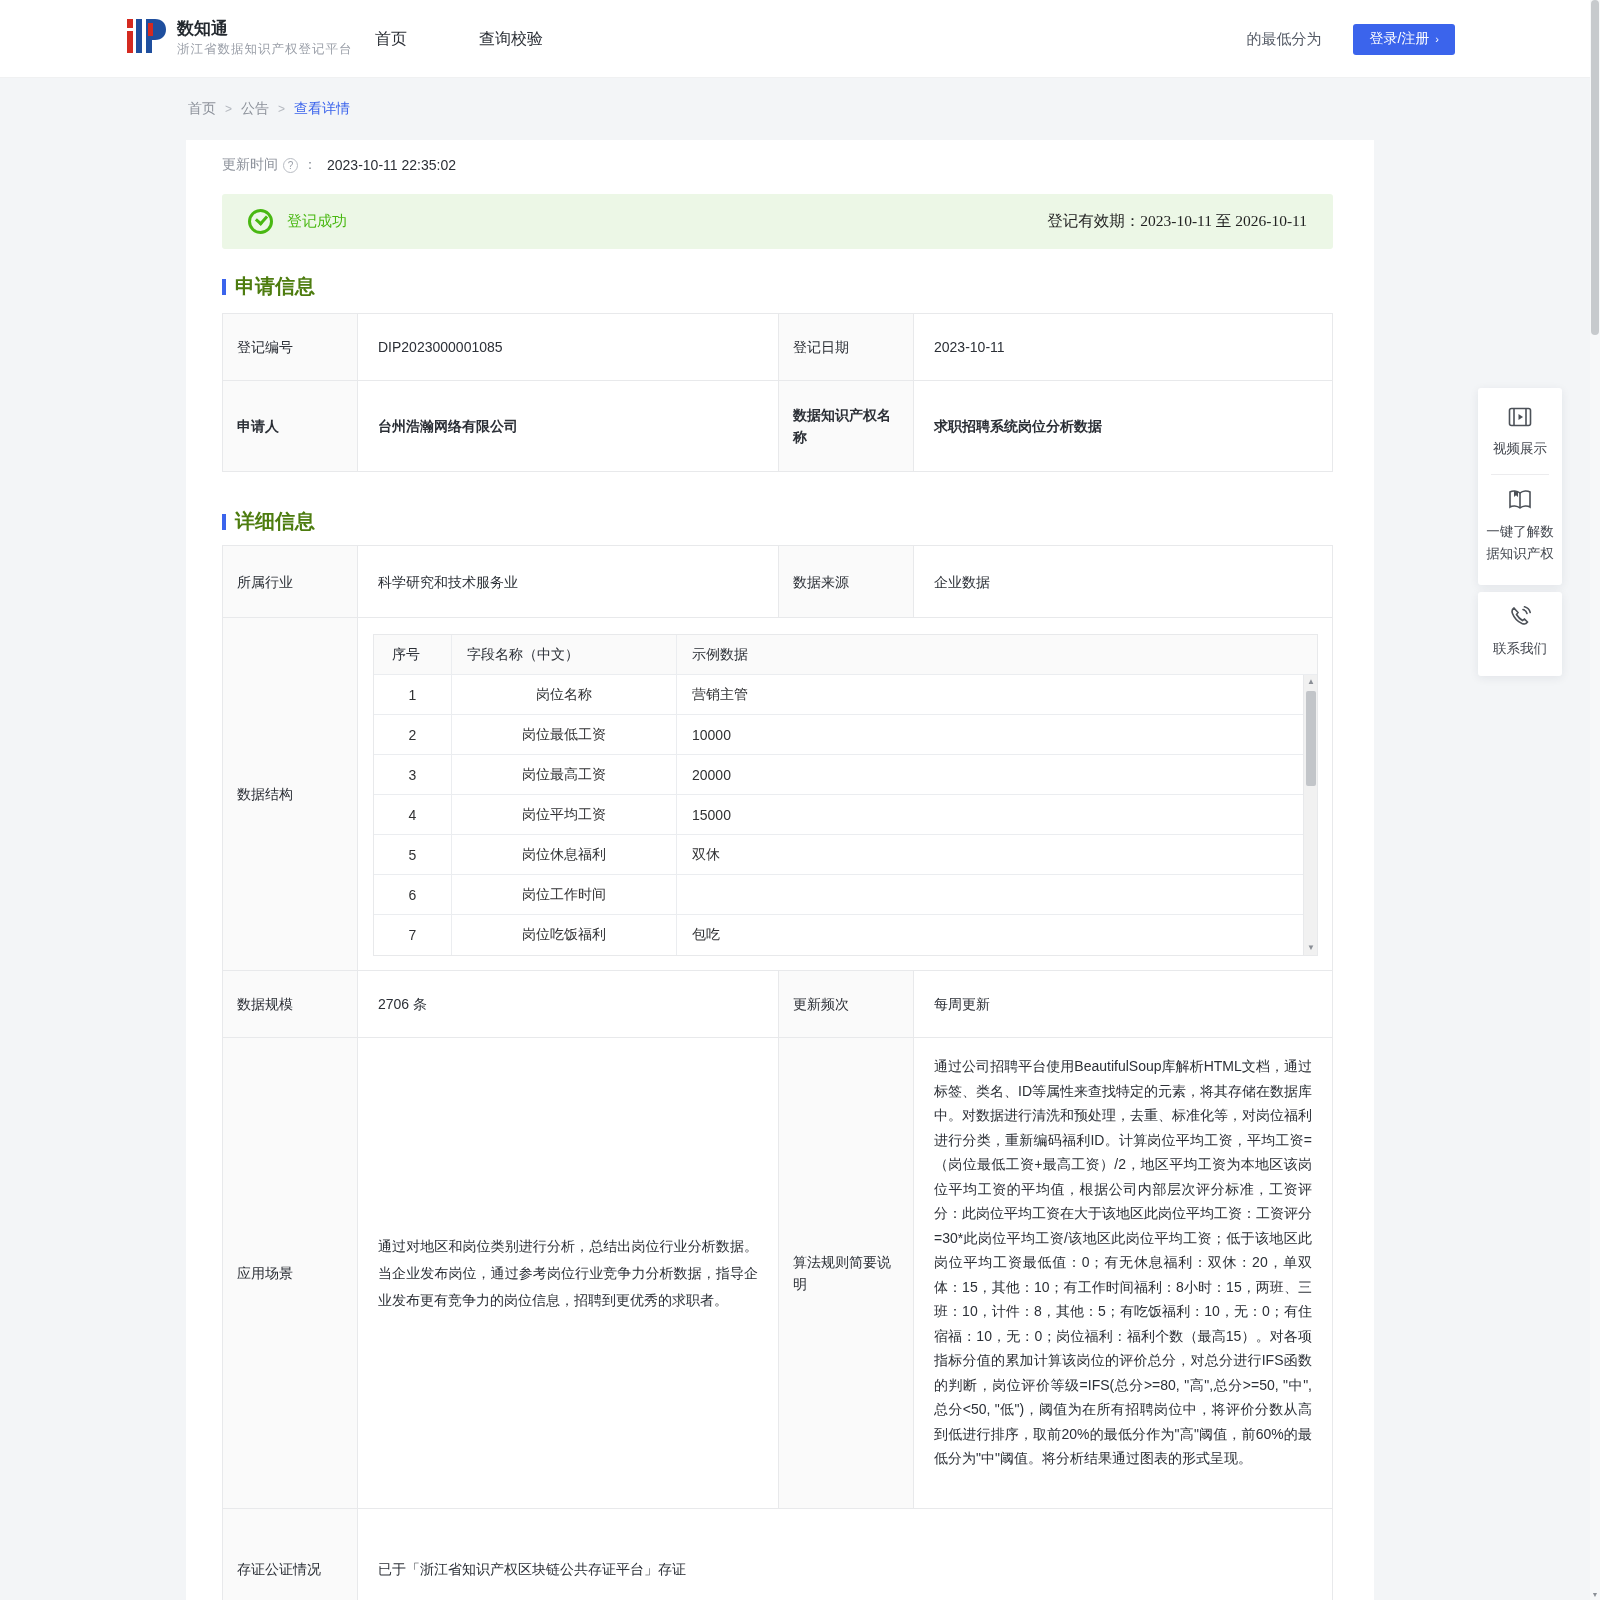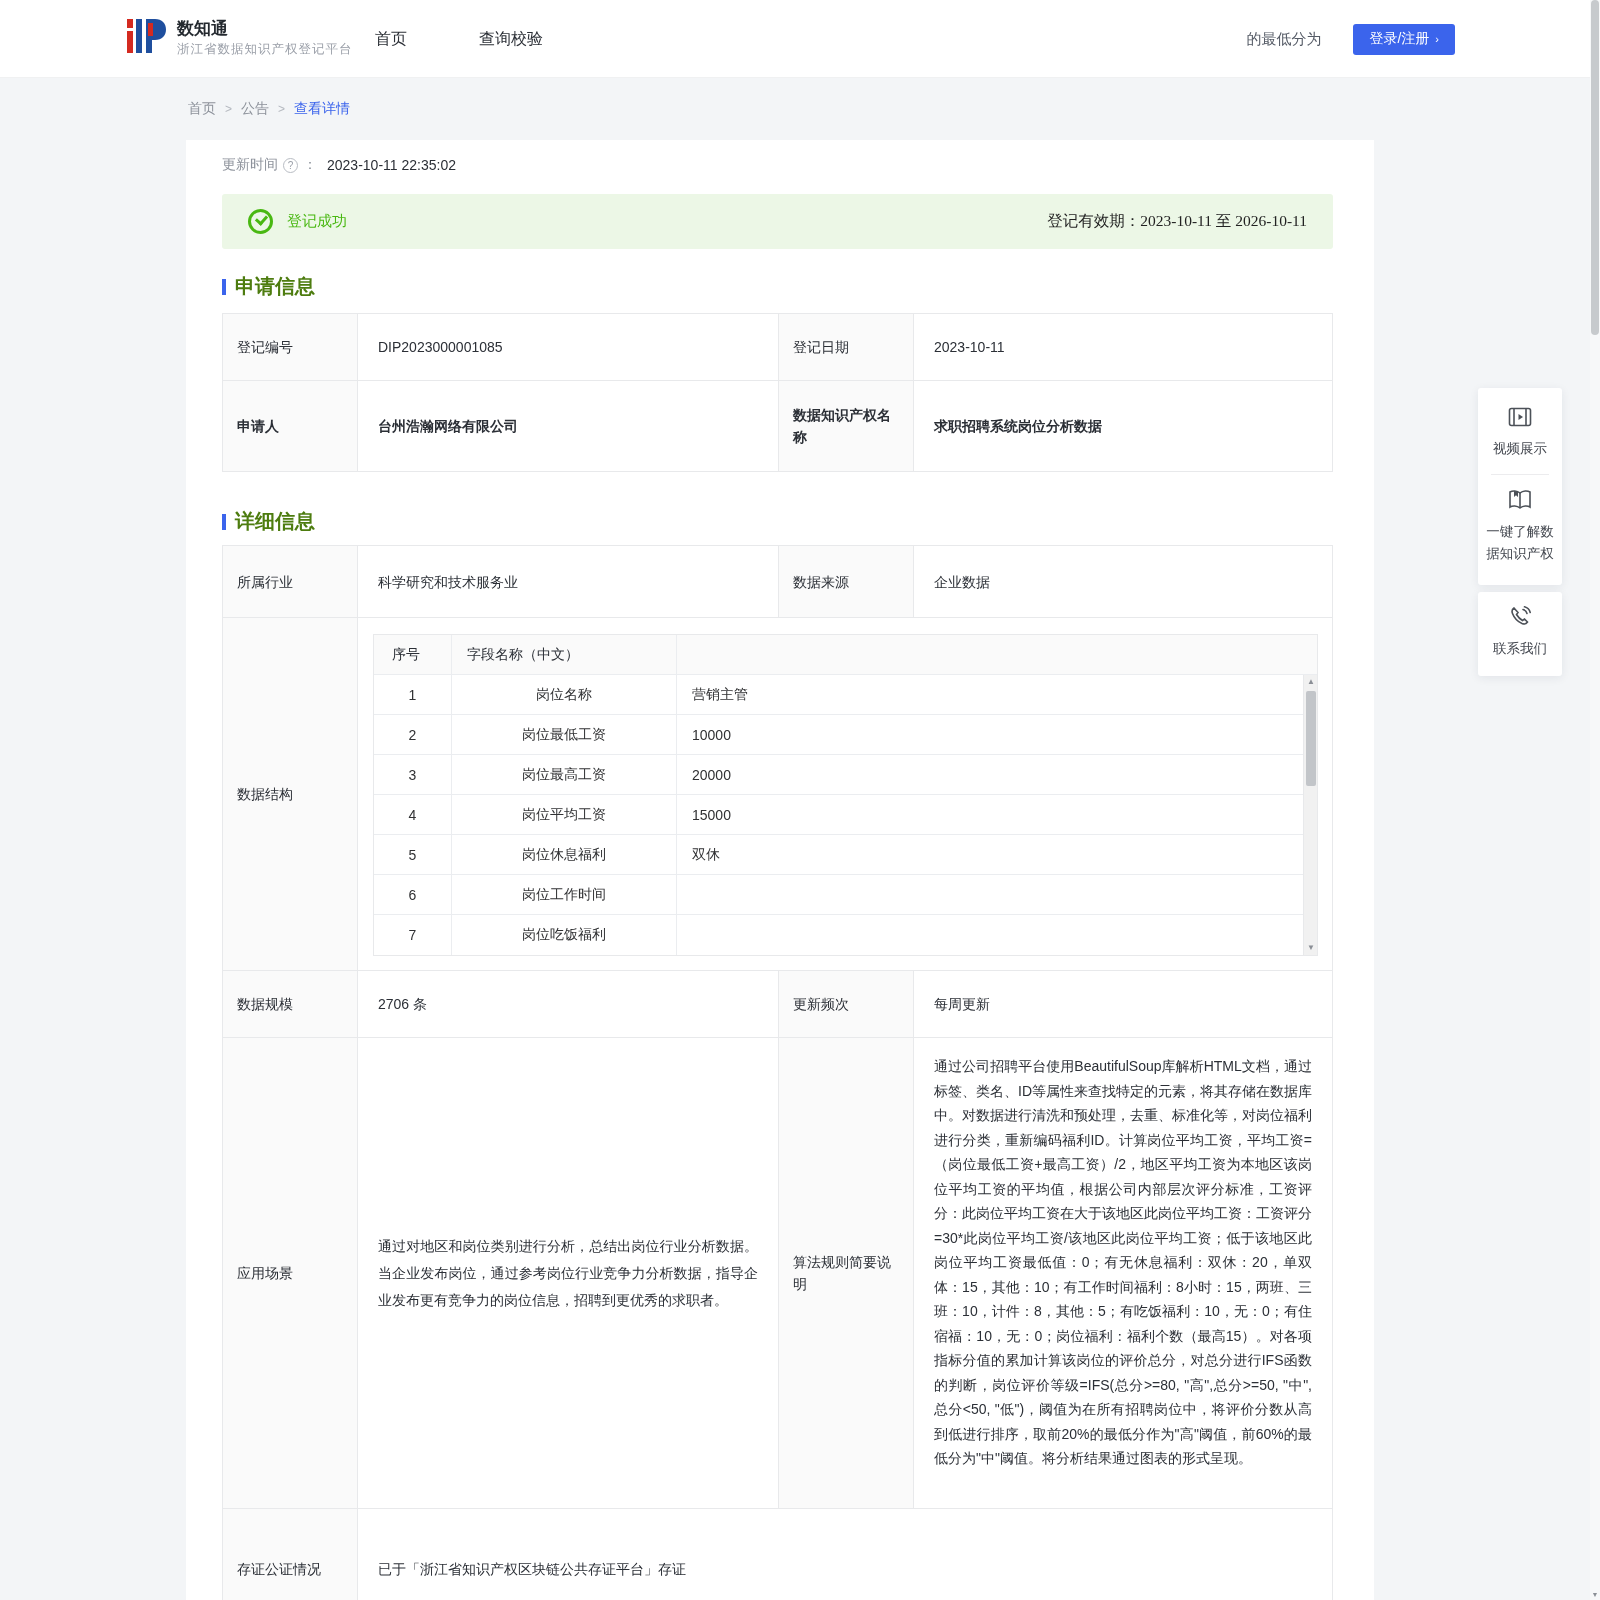--- a/index.html
+++ b/index.html
@@ -181,20 +181,21 @@
       <div class="kv-value">企业数据</div>
     </div>
 
     <div class="kv-row h353">
       <div class="kv-label">数据结构</div>
       <div class="struct-wrap">
         <div class="struct-table">
           <div class="struct-row head">
             <div class="sc-idx hd">序号</div>
             <div class="sc-name hd">字段名称（中文）</div>
+            <div class="sc-sample">示例数据</div>
           </div>
           <div id="struct-body">
               <div class="struct-row">
                 <div class="sc-idx">1</div>
                 <div class="sc-name">岗位名称</div>
                 <div class="sc-sample">营销主管</div>
               </div>
               <div class="struct-row">
                 <div class="sc-idx">2</div>
                 <div class="sc-name">岗位最低工资</div>
@@ -215,20 +216,21 @@
                 <div class="sc-name">岗位休息福利</div>
                 <div class="sc-sample">双休</div>
               </div>
               <div class="struct-row">
                 <div class="sc-idx">6</div>
                 <div class="sc-name">岗位工作时间</div>
               </div>
               <div class="struct-row">
                 <div class="sc-idx">7</div>
                 <div class="sc-name">岗位吃饭福利</div>
+                <div class="sc-sample">包吃</div>
               </div>
             </div>
           <div class="struct-scrollbar">
             <div class="arrow up">▲</div>
             <div class="thumb"></div>
             <div class="arrow down">▼</div>
           </div>
         </div>
       </div>
     </div>

